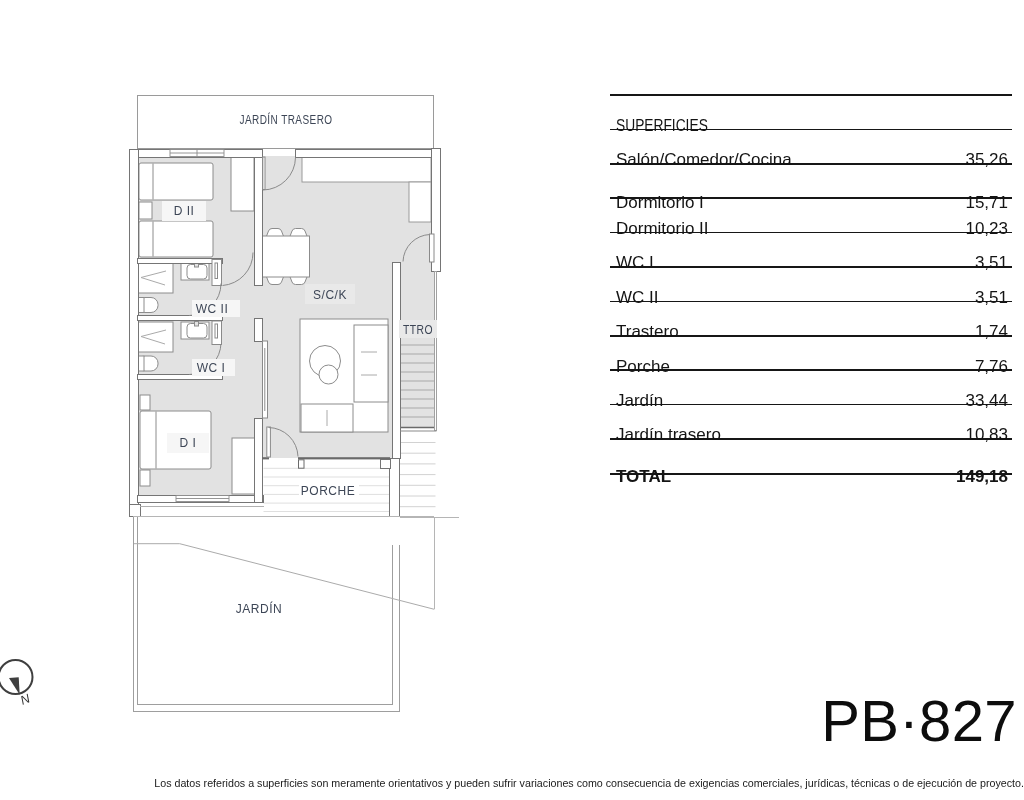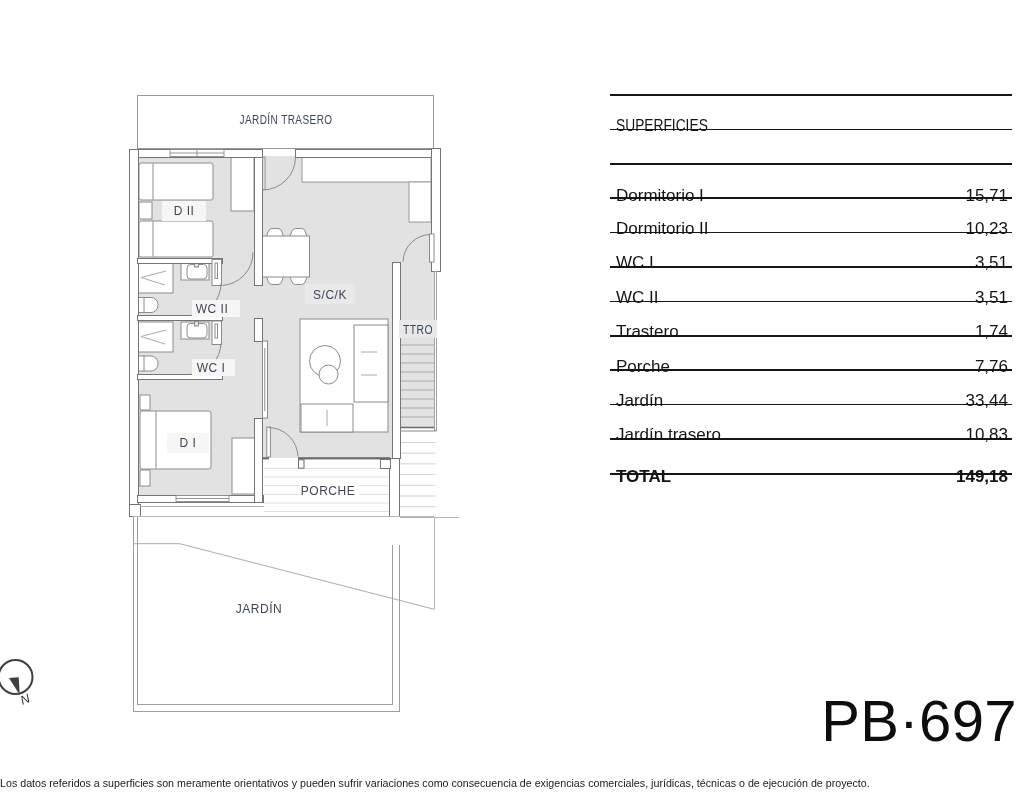--- a/index.html
+++ b/index.html
@@ -3,21 +3,21 @@
 <meta charset="utf-8">
 <style>
   html,body{margin:0;padding:0;width:1024px;height:800px;background:#ffffff;overflow:hidden}
   body{font-family:"Liberation Sans",sans-serif;position:relative}
   #plan{position:absolute;left:0;top:0}
   .tbl{position:absolute;left:610px;top:0;width:402px;height:500px}
   .tline{position:absolute;left:0;width:402px;height:1.5px;background:#161616}
   .row{position:absolute;left:0;width:402px;height:51px;display:flex;justify-content:space-between;align-items:center;font-size:17px;color:#141414;padding:12px 4px 0 6px;box-sizing:border-box}
   .row.total{font-weight:bold}
   #pb{position:absolute;right:7px;top:692px;font-size:58px;color:#0d0d0d;line-height:1;letter-spacing:0.4px}
-  #disc{position:absolute;left:0;top:777px;width:1024px;text-align:left;font-size:10.7px;color:#1a1a1a}
+  #disc{position:absolute;left:0;top:777px;width:1024px;text-align:right;font-size:10.7px;color:#1a1a1a}
 </style>
 </head>
 <body>
 
 <svg id="plan" width="1024" height="800" viewBox="0 0 1024 800">
 <g stroke-linecap="butt">
 
 <rect x="137" y="95" width="296" height="53" fill="#ffffff" stroke="#9a9a9a" stroke-width="1" shape-rendering="crispEdges"></rect>
 
 <rect x="137" y="156" width="118" height="346" fill="#e2e2e2"></rect>
@@ -280,21 +280,25 @@
   <div class="tline" style="top:300.6px"></div>
   <div class="tline" style="top:335px"></div>
   <div class="tline" style="top:369.4px"></div>
   <div class="tline" style="top:403.8px"></div>
   <div class="tline" style="top:438.2px"></div>
   <div class="tline" style="top:472.6px;height:2px"></div>
   <div class="row" style="top:94px">
       <span style="display:inline-block;transform:scaleX(0.81);transform-origin:0 50%">SUPERFICIES</span>
       <span></span>
     </div>
-  <div class="row" style="top:164px">
+  <div class="row" style="top:128.5px">
+      <span>Salón/Comedor/Cocina</span>
+      <span>35,26</span>
+    </div>
+  <div class="row" style="top:171px">
       <span>Dormitorio I</span>
       <span>15,71</span>
     </div>
   <div class="row" style="top:197.4px">
       <span>Dormitorio II</span>
       <span>10,23</span>
     </div>
   <div class="row" style="top:231.8px">
       <span>WC I</span>
       <span>3,51</span>
@@ -318,15 +322,15 @@
   <div class="row" style="top:403.8px">
       <span>Jardín trasero</span>
       <span>10,83</span>
     </div>
   <div class="row total" style="top:445px">
       <span>TOTAL</span>
       <span>149,18</span>
     </div>
 </div>
 
-<div id="pb">PB·697</div>
+<div id="pb">PB·827</div>
 
 <div id="disc">Los datos referidos a superficies son meramente orientativos y pueden sufrir variaciones como consecuencia de exigencias comerciales, jurídicas, técnicas o de ejecución de proyecto.</div>
 
 </body></html>

